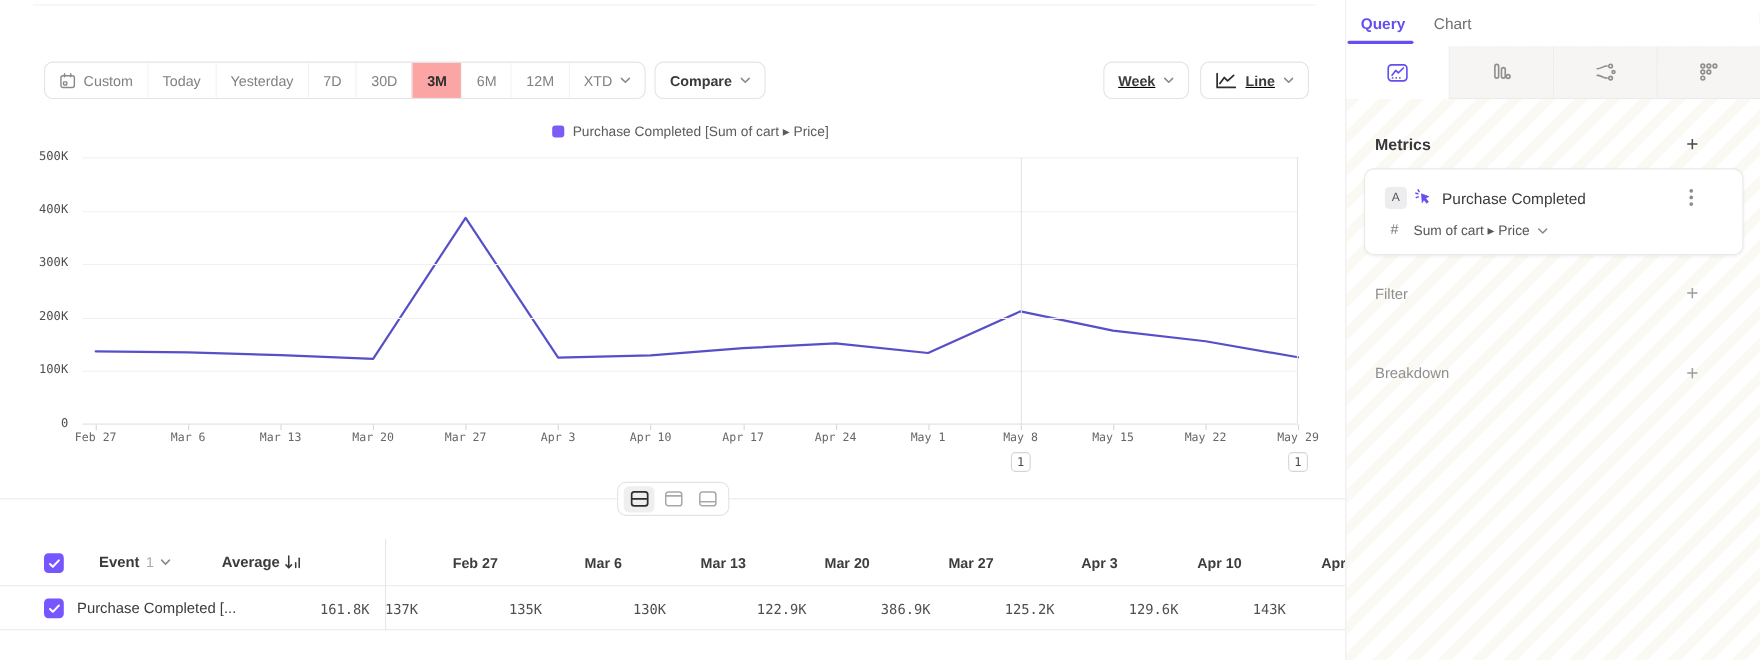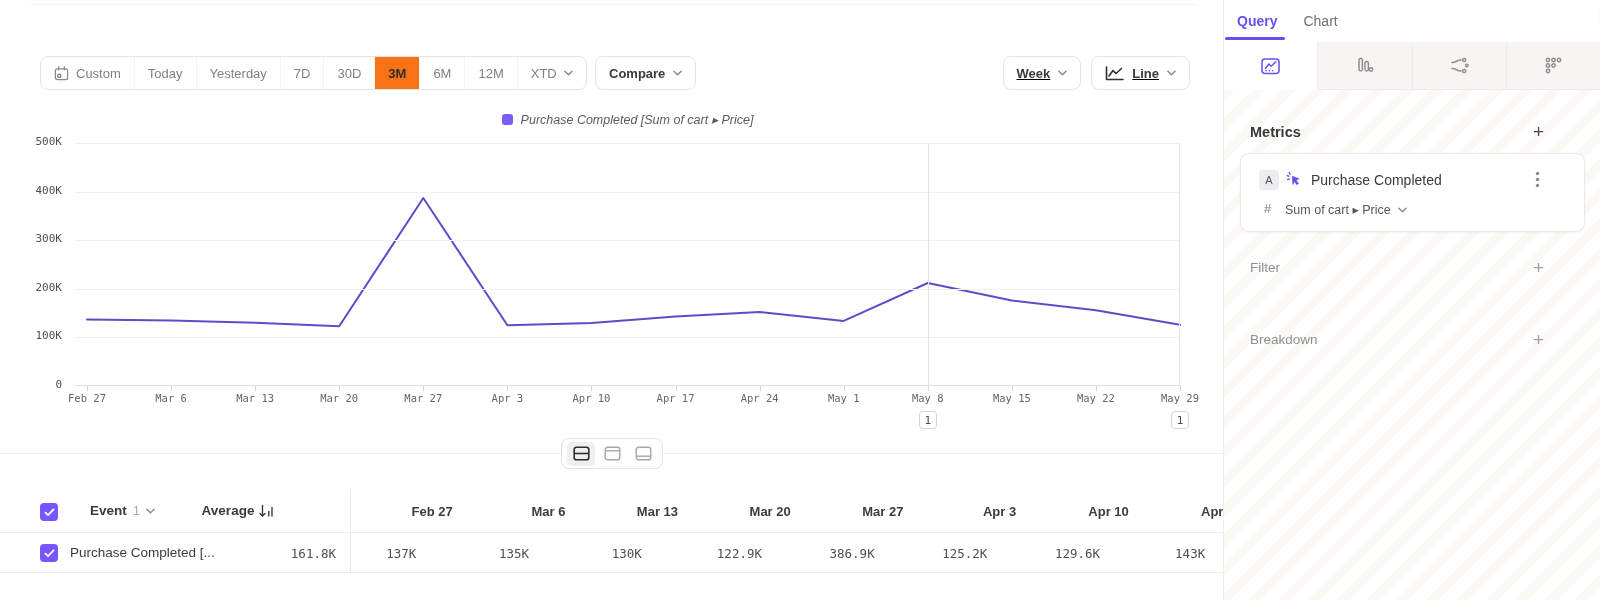--- a/index.html
+++ b/index.html
@@ -7,34 +7,34 @@
   .mono { font-family:"DejaVu Sans Mono", monospace; }
 
   #main { position:absolute; left:0; top:0; width:1223px; height:600px; overflow:hidden; background:#fff; }
   #main::before { content:""; position:absolute; left:30px; right:27px; top:4px; height:1px; background:#f1f1f1; }
 
   
   #seg { position:absolute; left:40px; top:56px; height:34px; display:inline-flex; align-items:stretch;
          border:1px solid #e4e4e4; border-radius:8px; background:#fff; overflow:hidden; }
   .seg-item { display:flex; align-items:center; gap:7px; padding:0 13px; font-size:13px; color:#818181; cursor:pointer; border-left:1px solid #f3f3f3; white-space:nowrap; }
   .seg-item:first-child { border-left:none; }
-  .seg-item.active { background:#f97316; color:#2f2f2f; font-weight:bold; }
+  .seg-item.active { background:#fca5a5; color:#2f2f2f; font-weight:bold; }
   .chev { width:9px; height:6px; }
   .chev polyline { fill:none; stroke:#8a8a8a; stroke-width:1.6; stroke-linecap:round; stroke-linejoin:round; }
   .btn { display:inline-flex; align-items:center; gap:8px; height:34px; padding:0 13px; border:1px solid #e4e4e4;
          border-radius:8px; background:#fff; font-size:13px; font-weight:bold; color:#3a3a3a; cursor:pointer; white-space:nowrap; }
   #compare-btn { position:absolute; left:595px; top:56px; }
   #right-controls { position:absolute; right:33px; top:56px; display:flex; gap:10px;text-decoration:underline; }
   .cal-icon { width:15px; height:15px; }
   .cal-icon * { fill:none; stroke:#8a8a8a; stroke-width:1.4; stroke-linecap:round; }
   .linechart-icon { width:19px; height:15px; }
   .linechart-icon * { fill:none; stroke:#2f2f2f; stroke-width:1.6; stroke-linecap:round; stroke-linejoin:round; }
 
   
-  #legend { position:absolute; left:75px; top:112px; width:1105px; display:flex; justify-content:center; align-items:center; gap:8px; cursor:pointer;font-style:italic; }
+  #legend { position:absolute; left:75px; top:112px; width:1105px; display:flex; justify-content:center; align-items:center; gap:8px; cursor:pointer; }
   #legend .swatch { width:11px; height:11px; border-radius:3px; background:#7b5cf5; }
   #legend .lbl { font-size:12.5px; color:#5c5c5c; }
 
   
   #plot { position:absolute; left:75px; top:143px; width:1105px; height:243px; border-bottom:1px solid #dfdfdf; }
   .gridline { position:absolute; left:0; right:0; height:1px; background:#f0f0f0; }
   .ann-line { position:absolute; top:0; bottom:0; width:1px; background:#e4e4e4; }
   #line-svg { position:absolute; left:0; top:0; overflow:visible; }
   .y-label { position:absolute; left:0; width:62px; text-align:right; font-size:11px; color:#4f4f4f; }
   .x-label { position:absolute; width:90px; text-align:center; font-size:10.5px; color:#666; top:392px; }
@@ -64,21 +64,21 @@
   .event-head .ev { font-size:13.5px; font-weight:bold; color:#3a3a3a; }
   .event-head .ct { font-size:13px; color:#ababab; }
   .avg-head { position:absolute; left:140px; top:13px; width:196px; display:flex; justify-content:center; align-items:center; gap:5px; cursor:pointer; }
   .avg-head .avg { font-size:13.5px; font-weight:bold; color:#3a3a3a; }
   .sort-icon { width:15px; height:14px; }
   .sort-icon * { stroke:#3a3a3a; stroke-width:1.4; fill:none; stroke-linecap:round; stroke-linejoin:round; }
   .date-heads, .date-vals { position:absolute; left:350px; display:flex; }
   .date-heads { top:14px; }
   .date-vals { top:13px; }
   .th-cell { width:112.7px; text-align:right; padding-right:10px; font-size:13px; font-weight:bold; color:#3d3d3d; }
-  .td-cell { width:112.7px; text-align:center; padding-right:10px; font-size:12.5px; color:#4f4f4f; }
+  .td-cell { width:112.7px; text-align:left; padding-right:10px; font-size:12.5px; color:#4f4f4f; }
   .row-name { position:absolute; left:70px; top:12px; font-size:13.5px; color:#3b3b3b; }
   .avg-val { position:absolute; left:140px; top:13px; width:196px; text-align:right; font-size:12.5px; color:#4f4f4f; }
 
   
   #panel { position:absolute; left:1223px; top:0; width:377px; height:600px; border-left:1px solid #ececec; background:#fff; }
   #panel::before { content:""; position:absolute; inset:0;
      background:repeating-linear-gradient(135deg, rgba(243,238,224,0.35) 0px, rgba(243,238,224,0.35) 9px, rgba(255,255,255,0) 9px, rgba(255,255,255,0) 21px); pointer-events:none; }
   #panel-tabs { position:absolute; left:0; top:0; right:1px; height:42px; display:flex; align-items:flex-end; padding-left:13px; gap:26px; background:#fff; z-index:1; }
   .p-tab { font-size:14px; color:#707070; cursor:pointer; position:relative; height:42px; display:flex; align-items:center; }
   .p-tab.active { color:#6450f0; font-weight:bold; }

